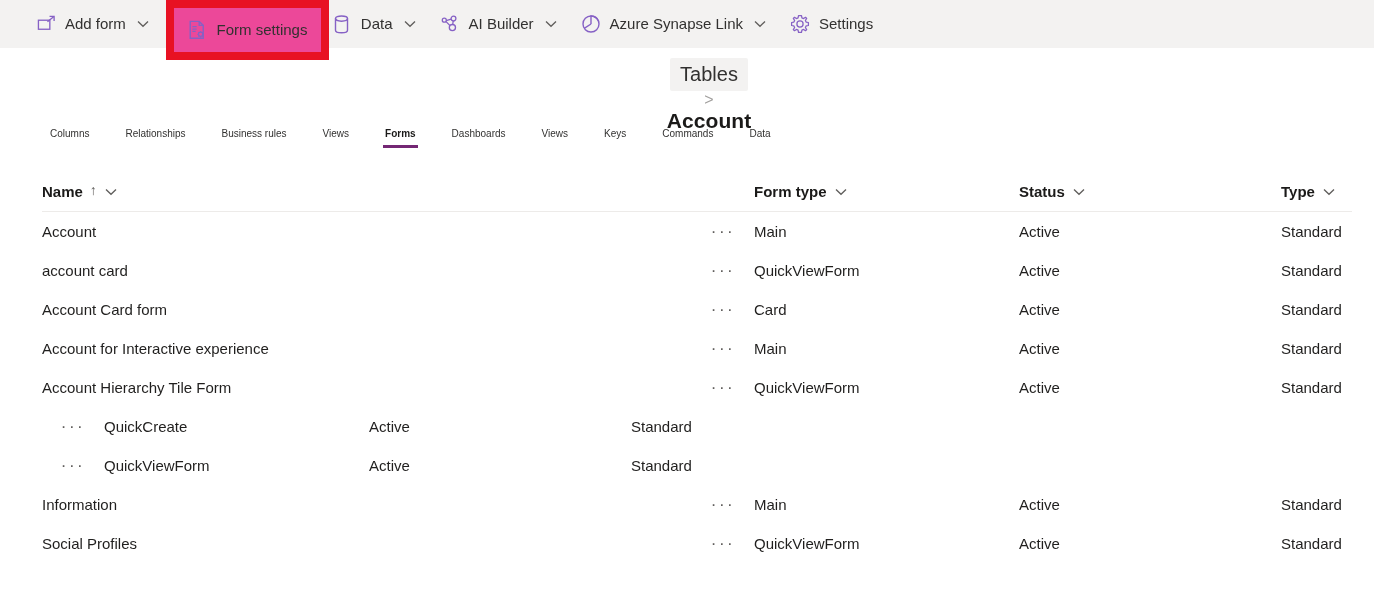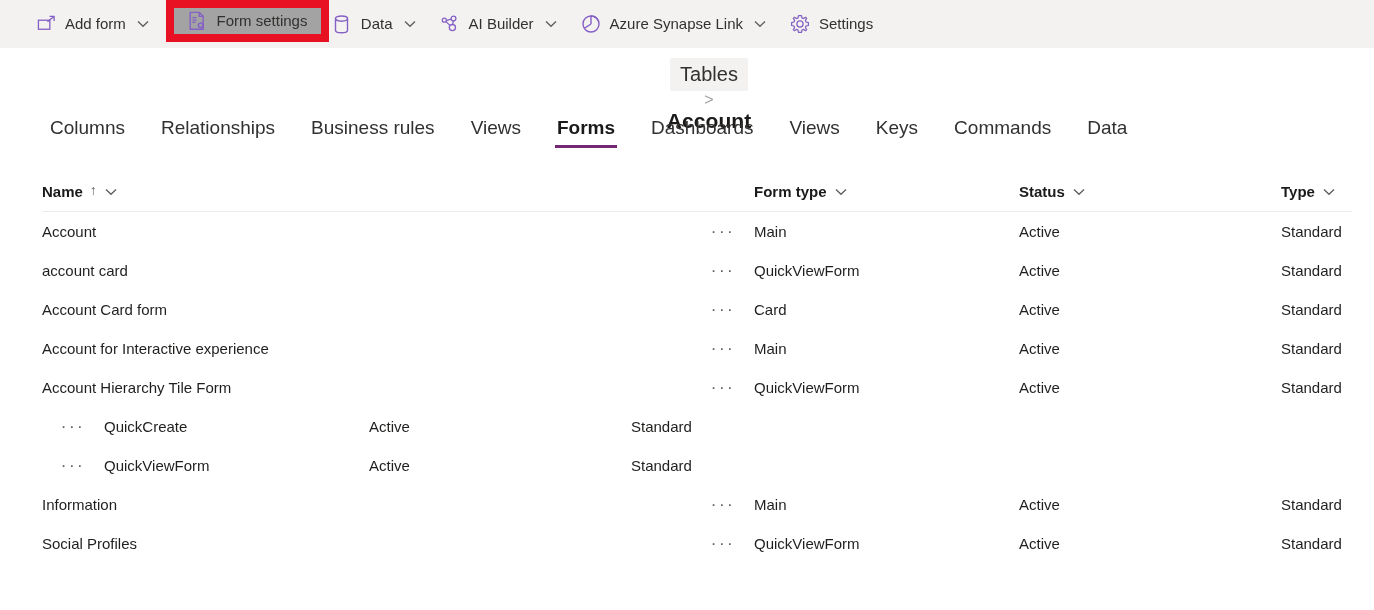--- a/index.html
+++ b/index.html
@@ -49,23 +49,23 @@
     margin-left: 7px;
     flex: 0 0 auto;
   }
 
   
   .cmd-highlight-wrap {
     position: absolute;
     left: 166px;
     top: 0px;
     width: 163px;
-    height: 42px;
+    height: 60px;
     border: 8px solid #e81123;
-    background: #a3a3a3;
+    background: #ec4899;
     display: flex;
     align-items: center;
     justify-content: center;
     z-index: 5;
   }
   .cmd-highlight-wrap .cmd-item { margin-right: 0; padding: 0 4px; }
 
   
   .cmd-spacer { width: 159px; flex: 0 0 auto; }
 
@@ -101,21 +101,21 @@
   
   .tabs {
     display: flex;
     align-items: flex-end;
     padding-left: 50px;
     height: 42px;
     margin-top: 2px;
   }
   .tab {
     position: relative;
-    font-size: 19px;
+    font-size: 10px;
     color: #323130;
     padding: 0 0 9px 0;
     margin-right: 36px;
     cursor: pointer;
     white-space: nowrap;
   }
   .tab.selected {
     font-weight: bold;
     color: #1b1a19;
   }

